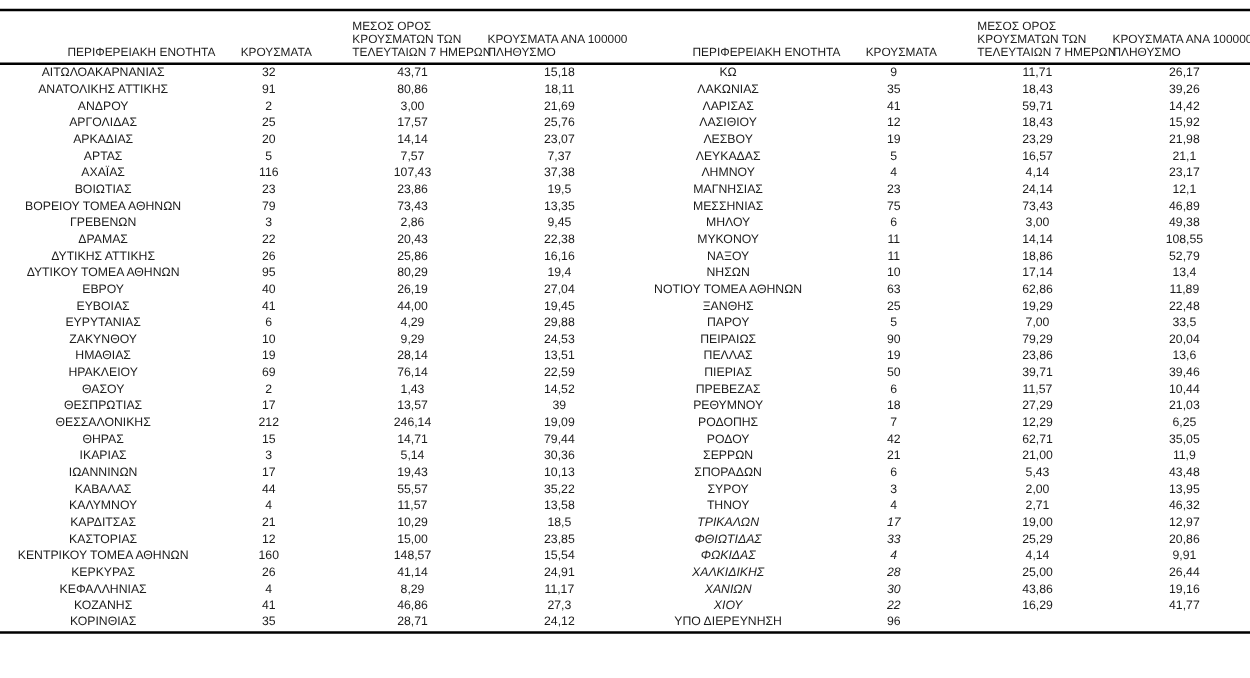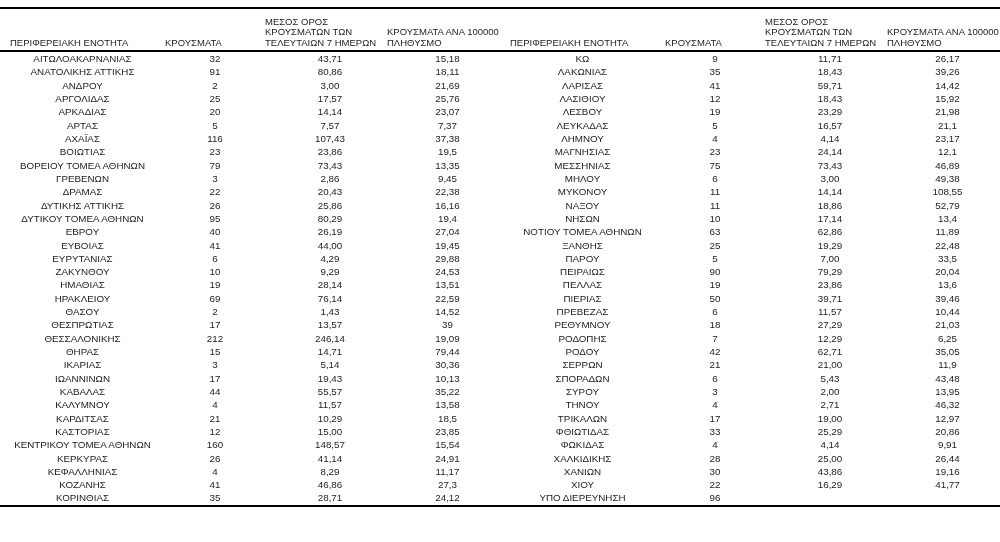--- a/index.html
+++ b/index.html
@@ -15,27 +15,27 @@
   .botline { border-top:2.5px solid #000; width:1000px; }
   .tables { display:flex; width:1000px; }
   .tbl { width:500px; }
   .hdr {
     display:flex; align-items:flex-end;
     height:43px; border-bottom:2px solid #000;
     padding-bottom:2px;
   }
   .h { font-size:9.5px; line-height:10.5px; text-align:left; font-weight:400; }
   .c1 { width:33%; } .c2 { width:20%; } .c3 { width:26%; } .c4 { width:21%; }
-  .hdr .c1 { text-align:left; padding-left:10px; }
+  .hdr .c1 { text-align:left; padding-left:10px;margin-left:44px; }
   .hw3 { display:inline-block; max-width:118px; }
   .hw4 { display:inline-block; width:118px; margin:0 -8px; }
   .rows { }
   .row { display:flex; height:13.32px; align-items:center; }
   .cell { font-size:9.8px; line-height:11px; text-align:center; white-space:nowrap; }
-  .row.italic .c1, .row.italic .c2 { }
+  .row.italic .c1, .row.italic .c2 { font-style:italic; }
 </style>
 </head>
 <body>
 
 <div class="sheet">
   <div class="topline"></div>
 
   <div class="tables">
 
     <div class="tbl">

